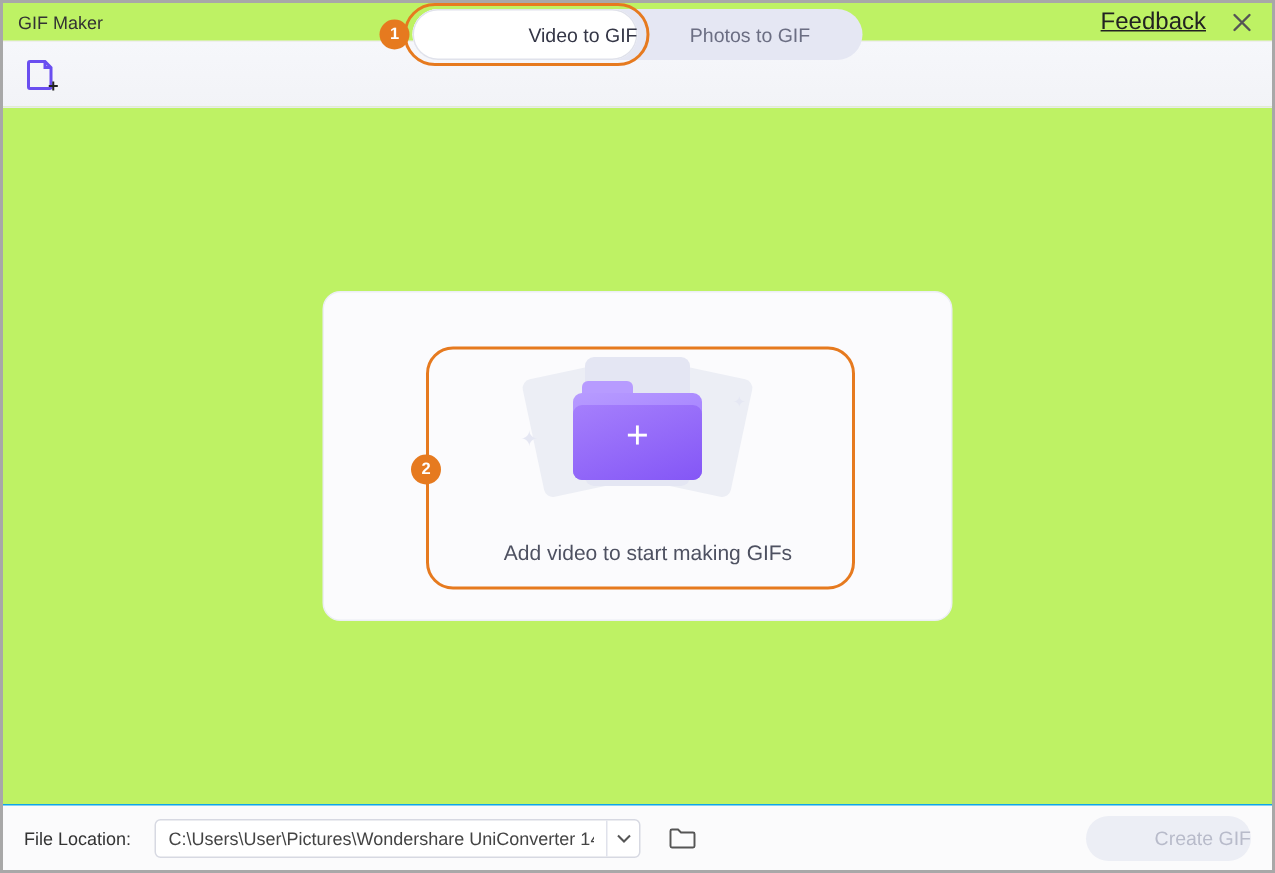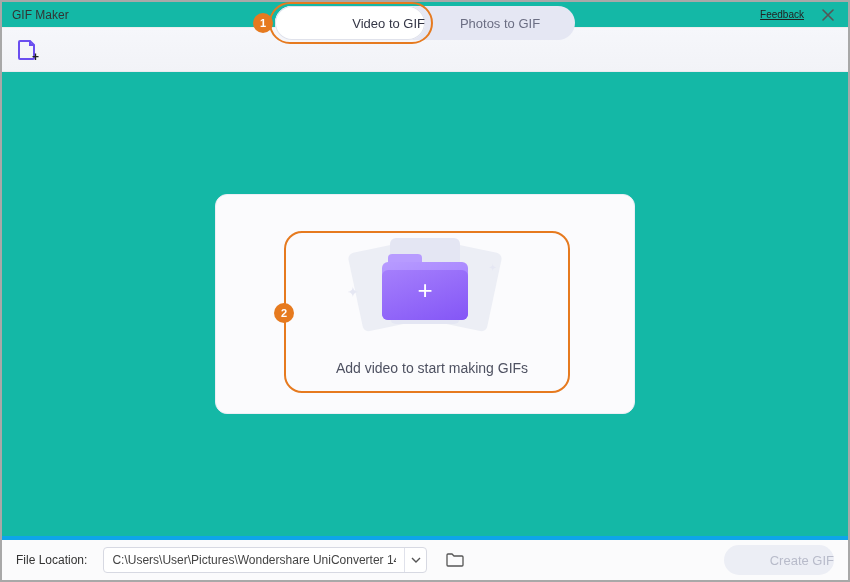--- a/index.html
+++ b/index.html
@@ -1,32 +1,32 @@
 <!DOCTYPE html>
 <html><head>
 <meta charset="utf-8">
 <style>
   * { box-sizing: border-box; margin: 0; padding: 0; font-family: -apple-system, BlinkMacSystemFont, "Segoe UI", Arial, sans-serif; }
   html, body { width: 850px; height: 582px; }
   .window {
     width: 850px; height: 582px;
     border: 2px solid #a8a8a8;
-    background: #14b8a6;
+    background: #bef264;
     display: flex; flex-direction: column;
     position: relative;
   }
   .titlebar {
     height: 26px;
     display: flex; align-items: center;
     padding: 0 10px;
     font-size: 12px; color: #333;
     border-bottom: 1px solid #eee;
   }
   .titlebar .spacer { flex: 1; }
-  .titlebar .feedback { font-size: 10px; text-decoration: underline; color: #222; cursor: pointer; margin-right: 14px; }
+  .titlebar .feedback { font-size: 16px; text-decoration: underline; color: #222; cursor: pointer; margin-right: 14px; }
   .titlebar .close { width: 20px; height: 20px; display:flex; align-items:center; justify-content:center; cursor:pointer; color:#444; }
   .header {
     height: 44px;
     background: linear-gradient(#f6f7fb, #f2f3f7);
     border-bottom: 1px solid #e9e9ef;
     display: flex; align-items: center;
     padding: 0 14px;
   }
   .app-icon { width: 24px; height: 24px; display:flex; align-items:center; justify-content:center; }
   .tabgroup {
@@ -113,21 +113,21 @@
   }
   .callout-ring-drop {
     position:absolute;
     border: 2px solid #e67a1f;
     border-radius: 18px;
     pointer-events:none;
   }
 
   .footer {
     height: 44px;
-    border-top: 4px solid #0ea5e9;
+    border-top: 1px solid #0ea5e9;
     display:flex; align-items:center;
     padding: 0 14px;
     gap:16px;
     font-size:12px; color:#333;
     background:#fbfbfc;
   }
   .pathbox {
     display:flex; align-items:center;
     border:1px solid #d7d9e2;
     border-radius:4px;

